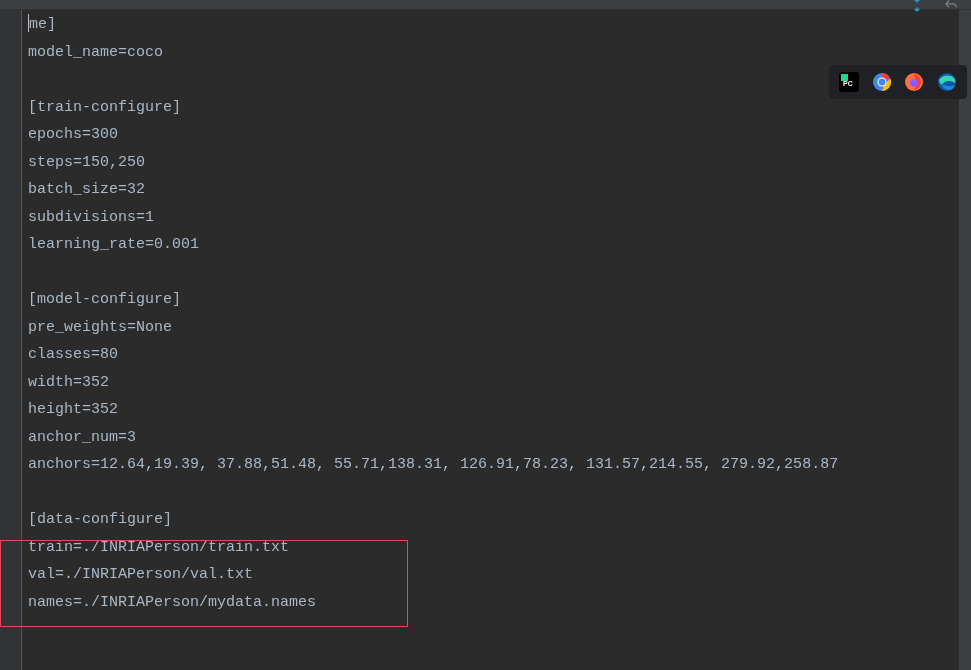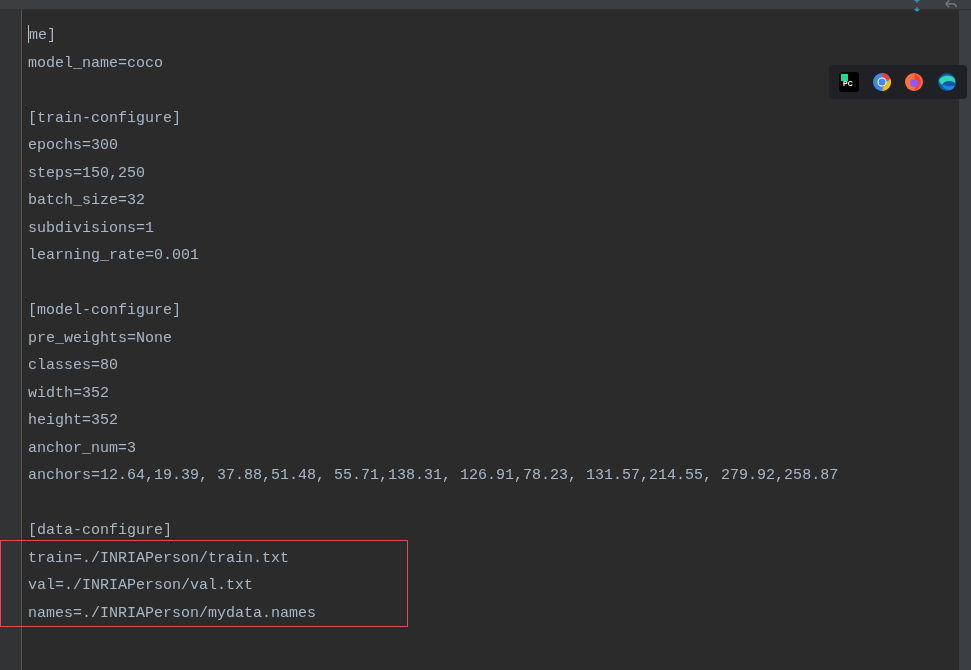--- a/index.html
+++ b/index.html
@@ -26,21 +26,21 @@
       height: 660px;
       background: #313335;
       border-right: 1px solid #555555;
     }
     .editor {
       position: absolute;
       left: 22px;
       top: 10px;
       width: 949px;
       height: 660px;
-      padding: 12px 6px 6px 6px;
+      padding: 1px 6px 6px 6px;
       line-height: 27.5px;
       white-space: pre;
     }
     .cursor {
       display: inline-block;
       width: 1px;
       height: 18px;
       background: #bbbbbb;
       vertical-align: middle;
       position: relative;

